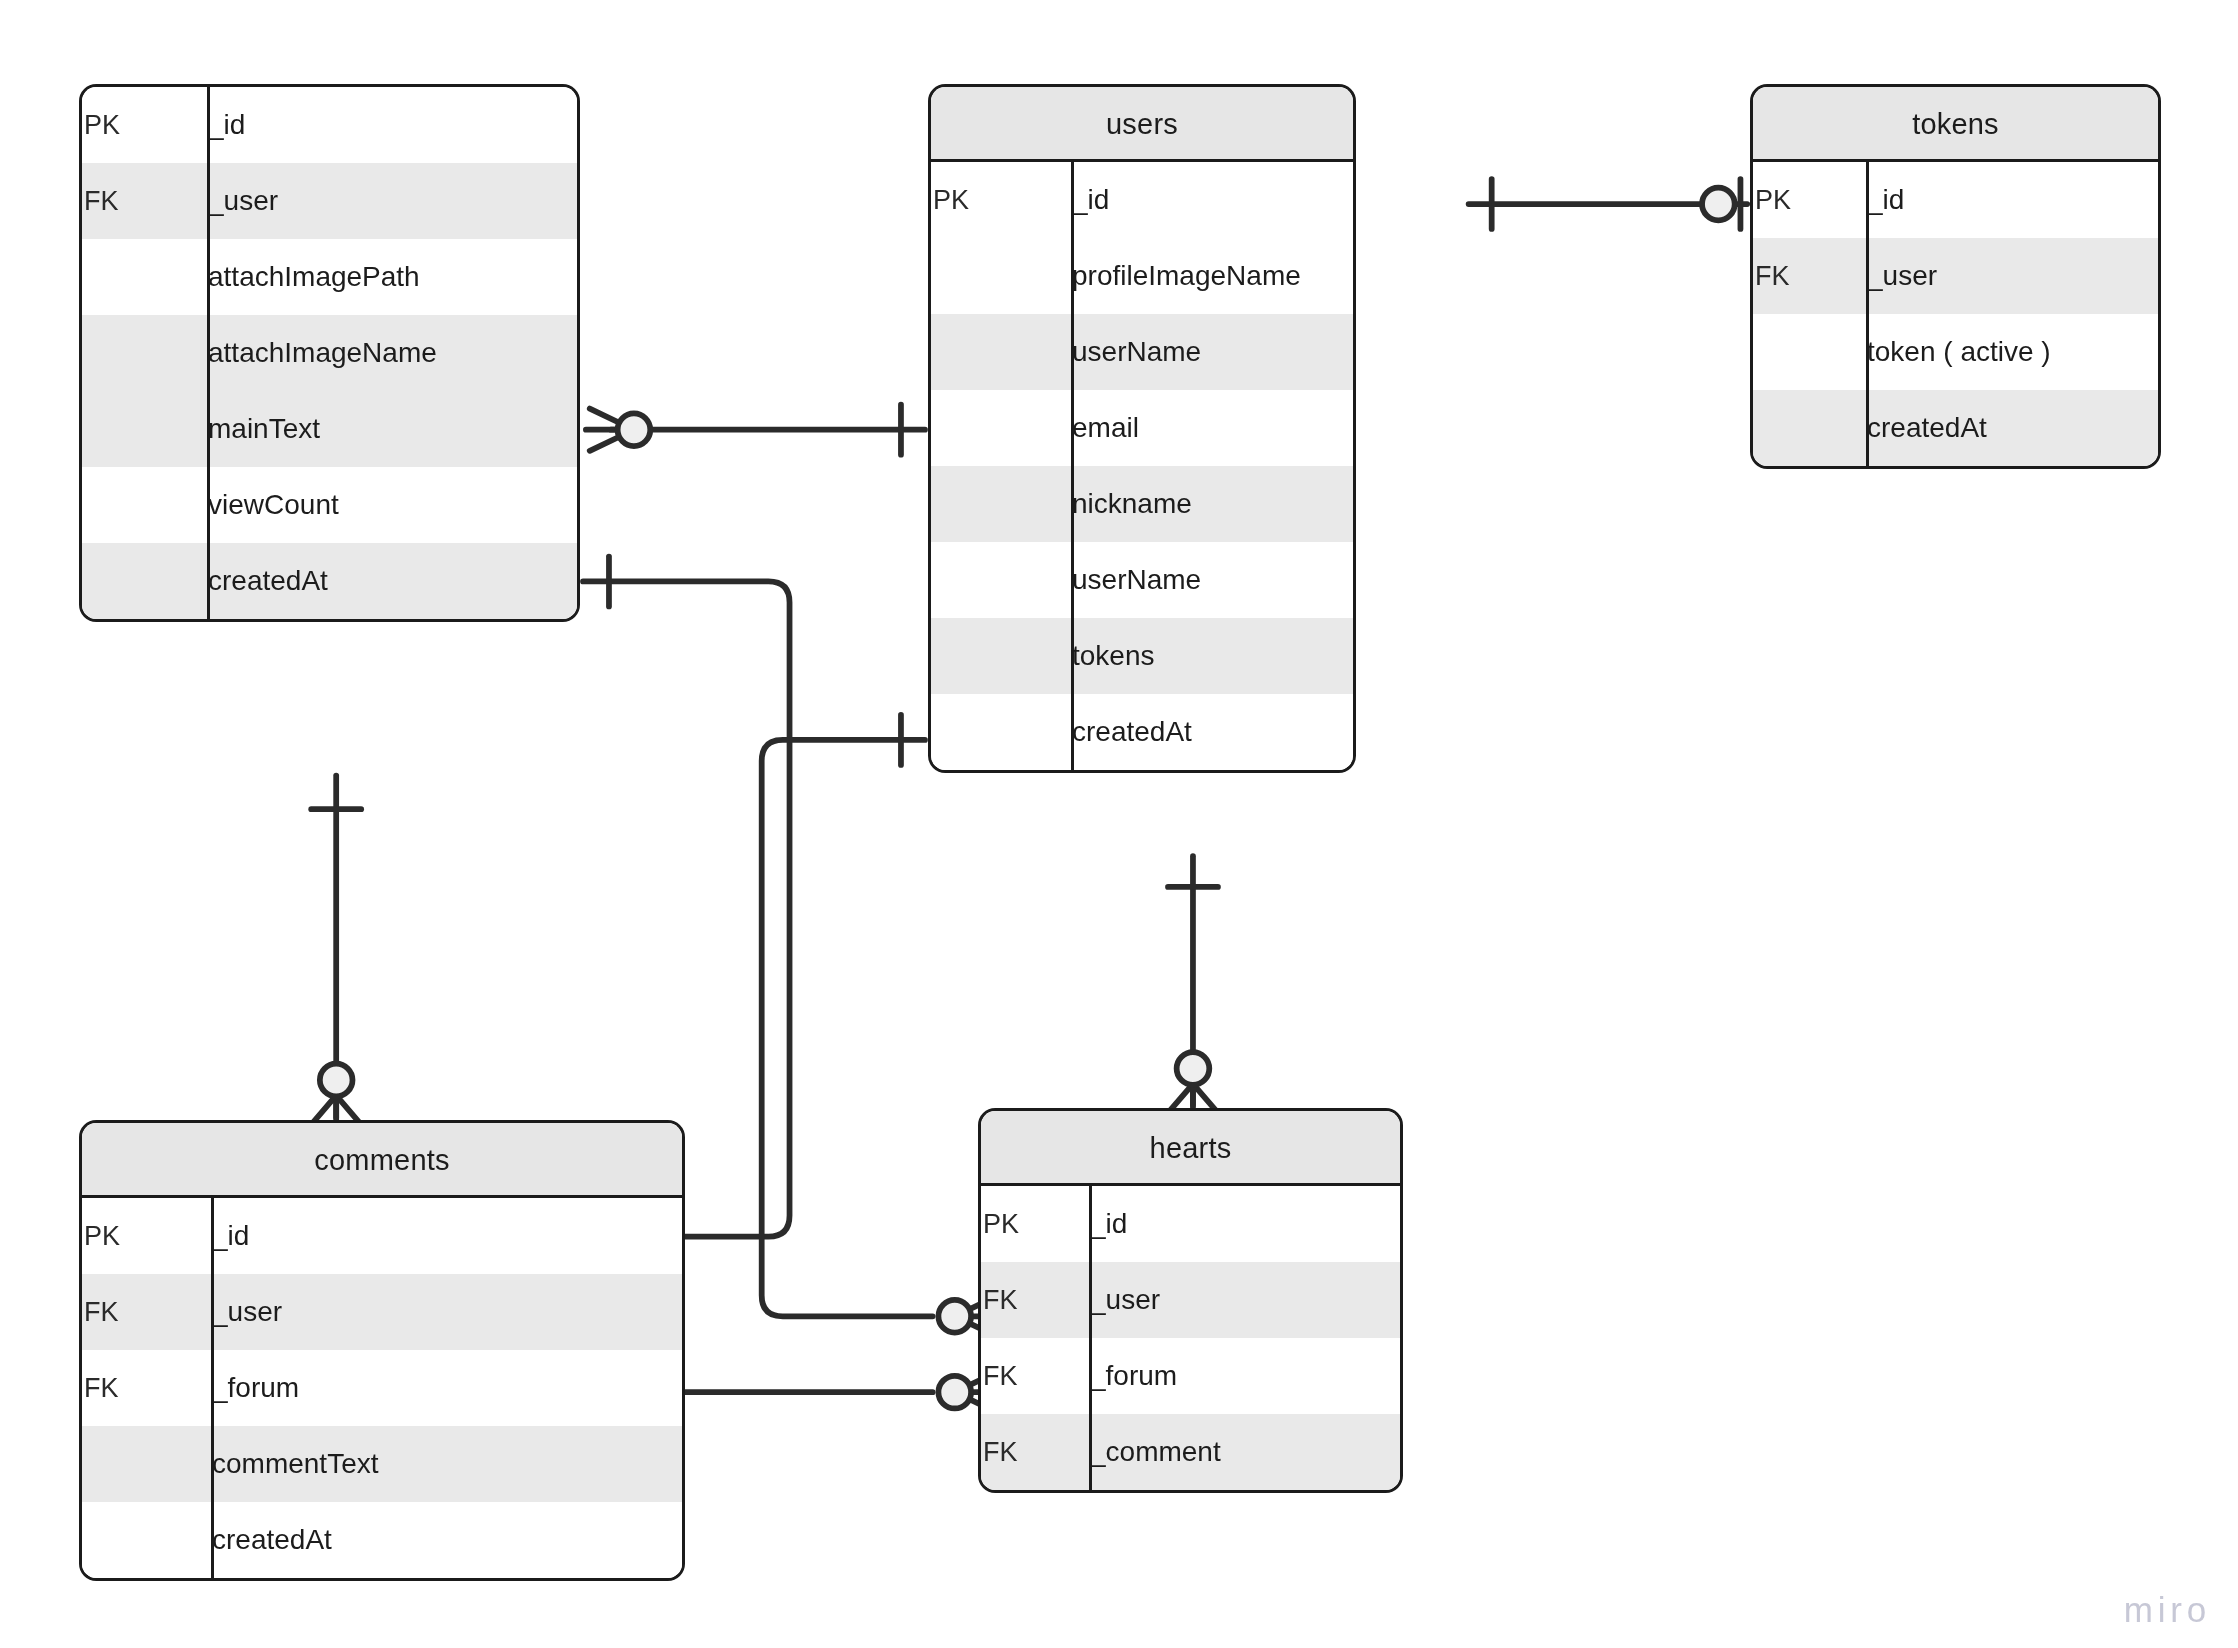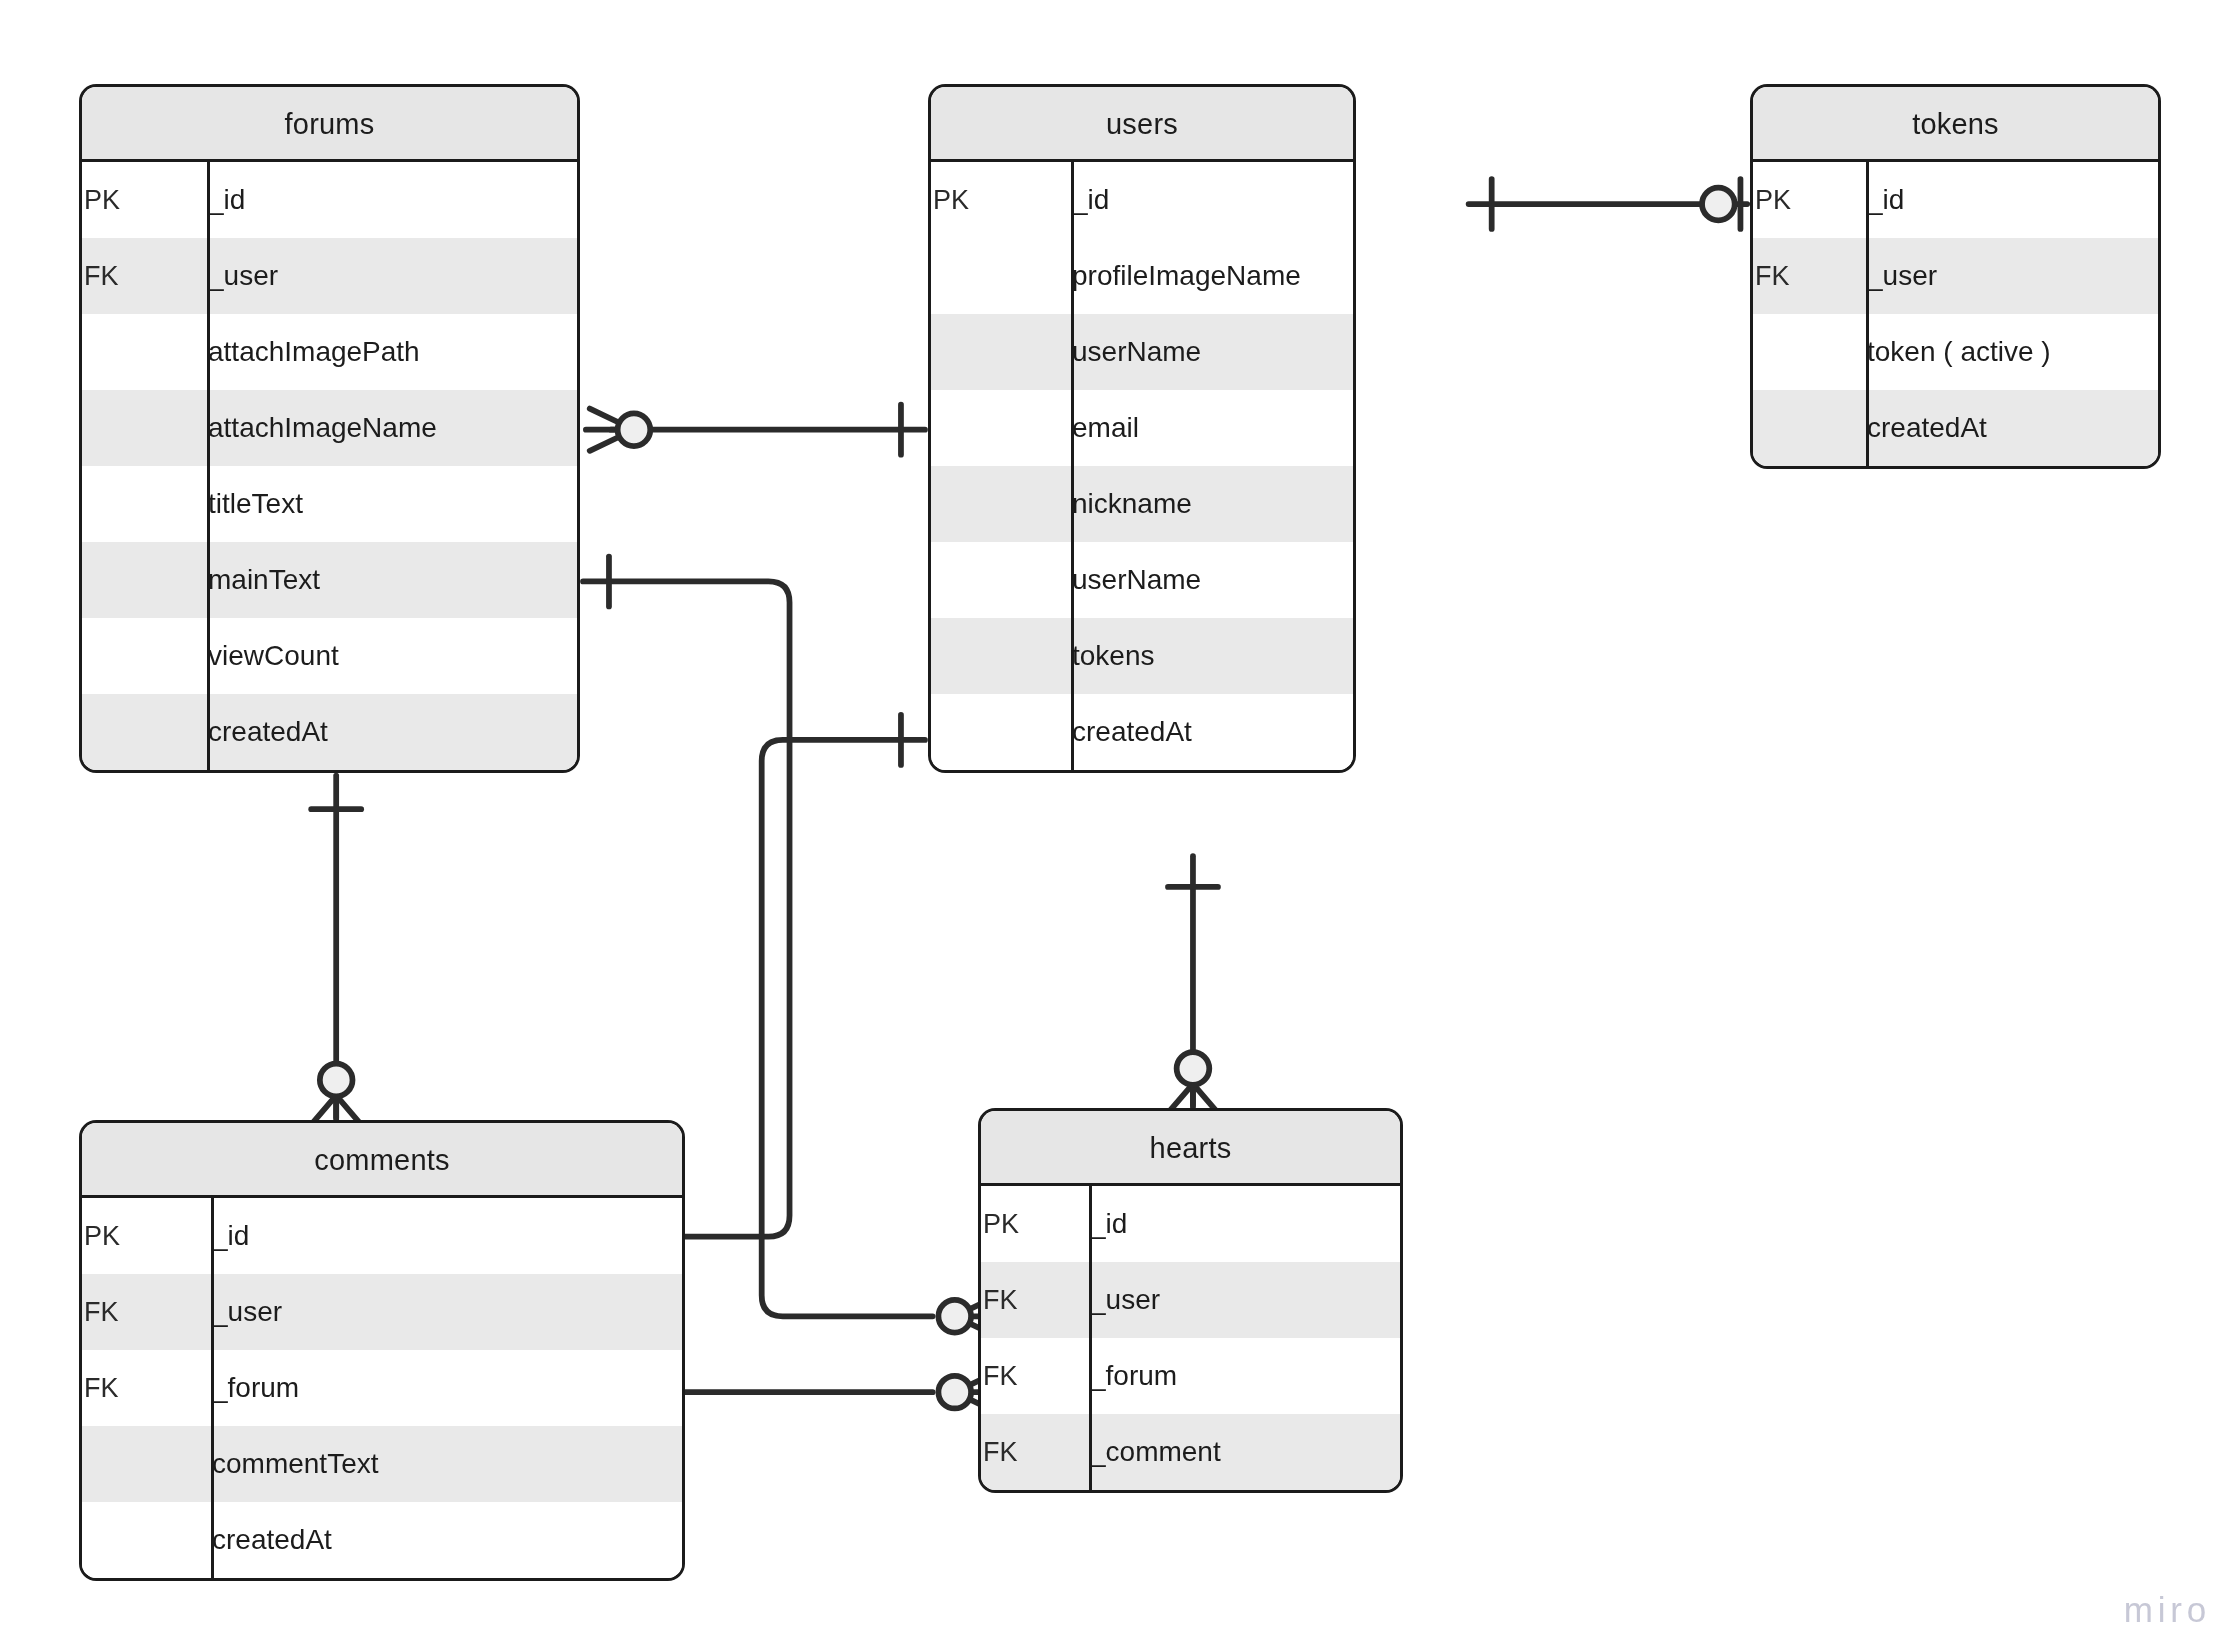--- a/index.html
+++ b/index.html
@@ -160,41 +160,36 @@
       <g stroke-width="6">
         <path d="M 994 1449 L 1040 1427"></path>
         <path d="M 994 1449 L 1040 1471"></path>
         <path d="M 994 1449 L 1044 1449"></path>
       </g>
       <circle cx="994" cy="1449" r="17" fill="#efefef" stroke="#2b2b2b" stroke-width="6"></circle>
     </g>
   </svg>
 
   <div class="entity" style="left:79px; top:84px; width:501px;">
-    <div class="entity-title">forums</div>
     <div class="entity-body" style="--keyw:125px;">
       <div class="row">
         <span class="key">PK</span>
         <span class="field">_id</span>
       </div>
       <div class="row alt">
         <span class="key">FK</span>
         <span class="field">_user</span>
       </div>
       <div class="row">
         <span class="key"></span>
         <span class="field">attachImagePath</span>
       </div>
       <div class="row alt">
         <span class="key"></span>
         <span class="field">attachImageName</span>
-      </div>
-      <div class="row">
-        <span class="key"></span>
-        <span class="field">titleText</span>
       </div>
       <div class="row alt">
         <span class="key"></span>
         <span class="field">mainText</span>
       </div>
       <div class="row">
         <span class="key"></span>
         <span class="field">viewCount</span>
       </div>
       <div class="row alt">

